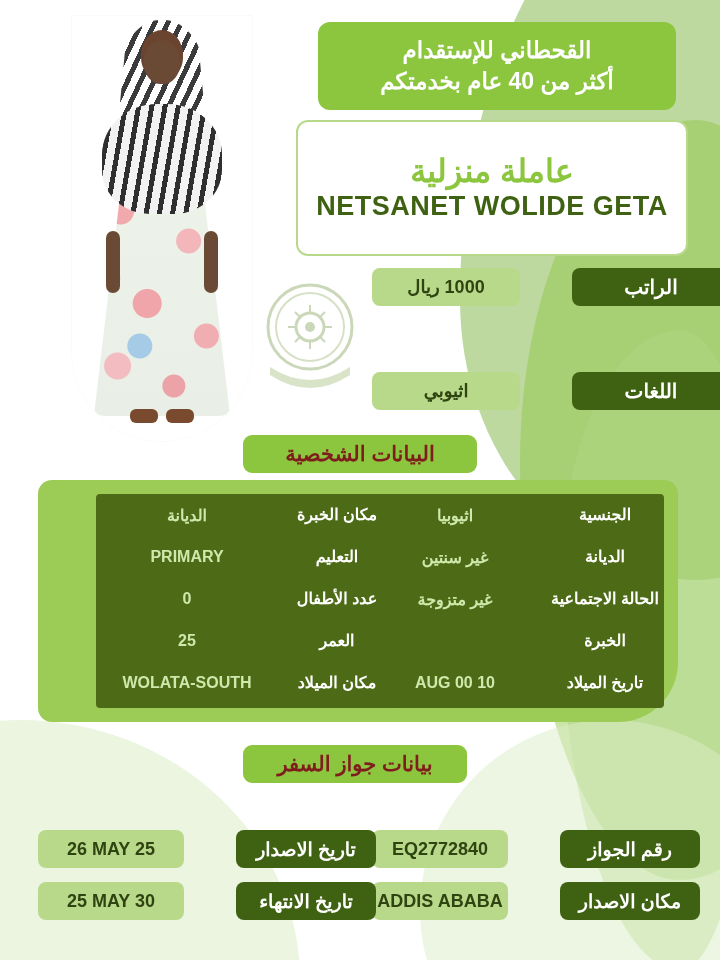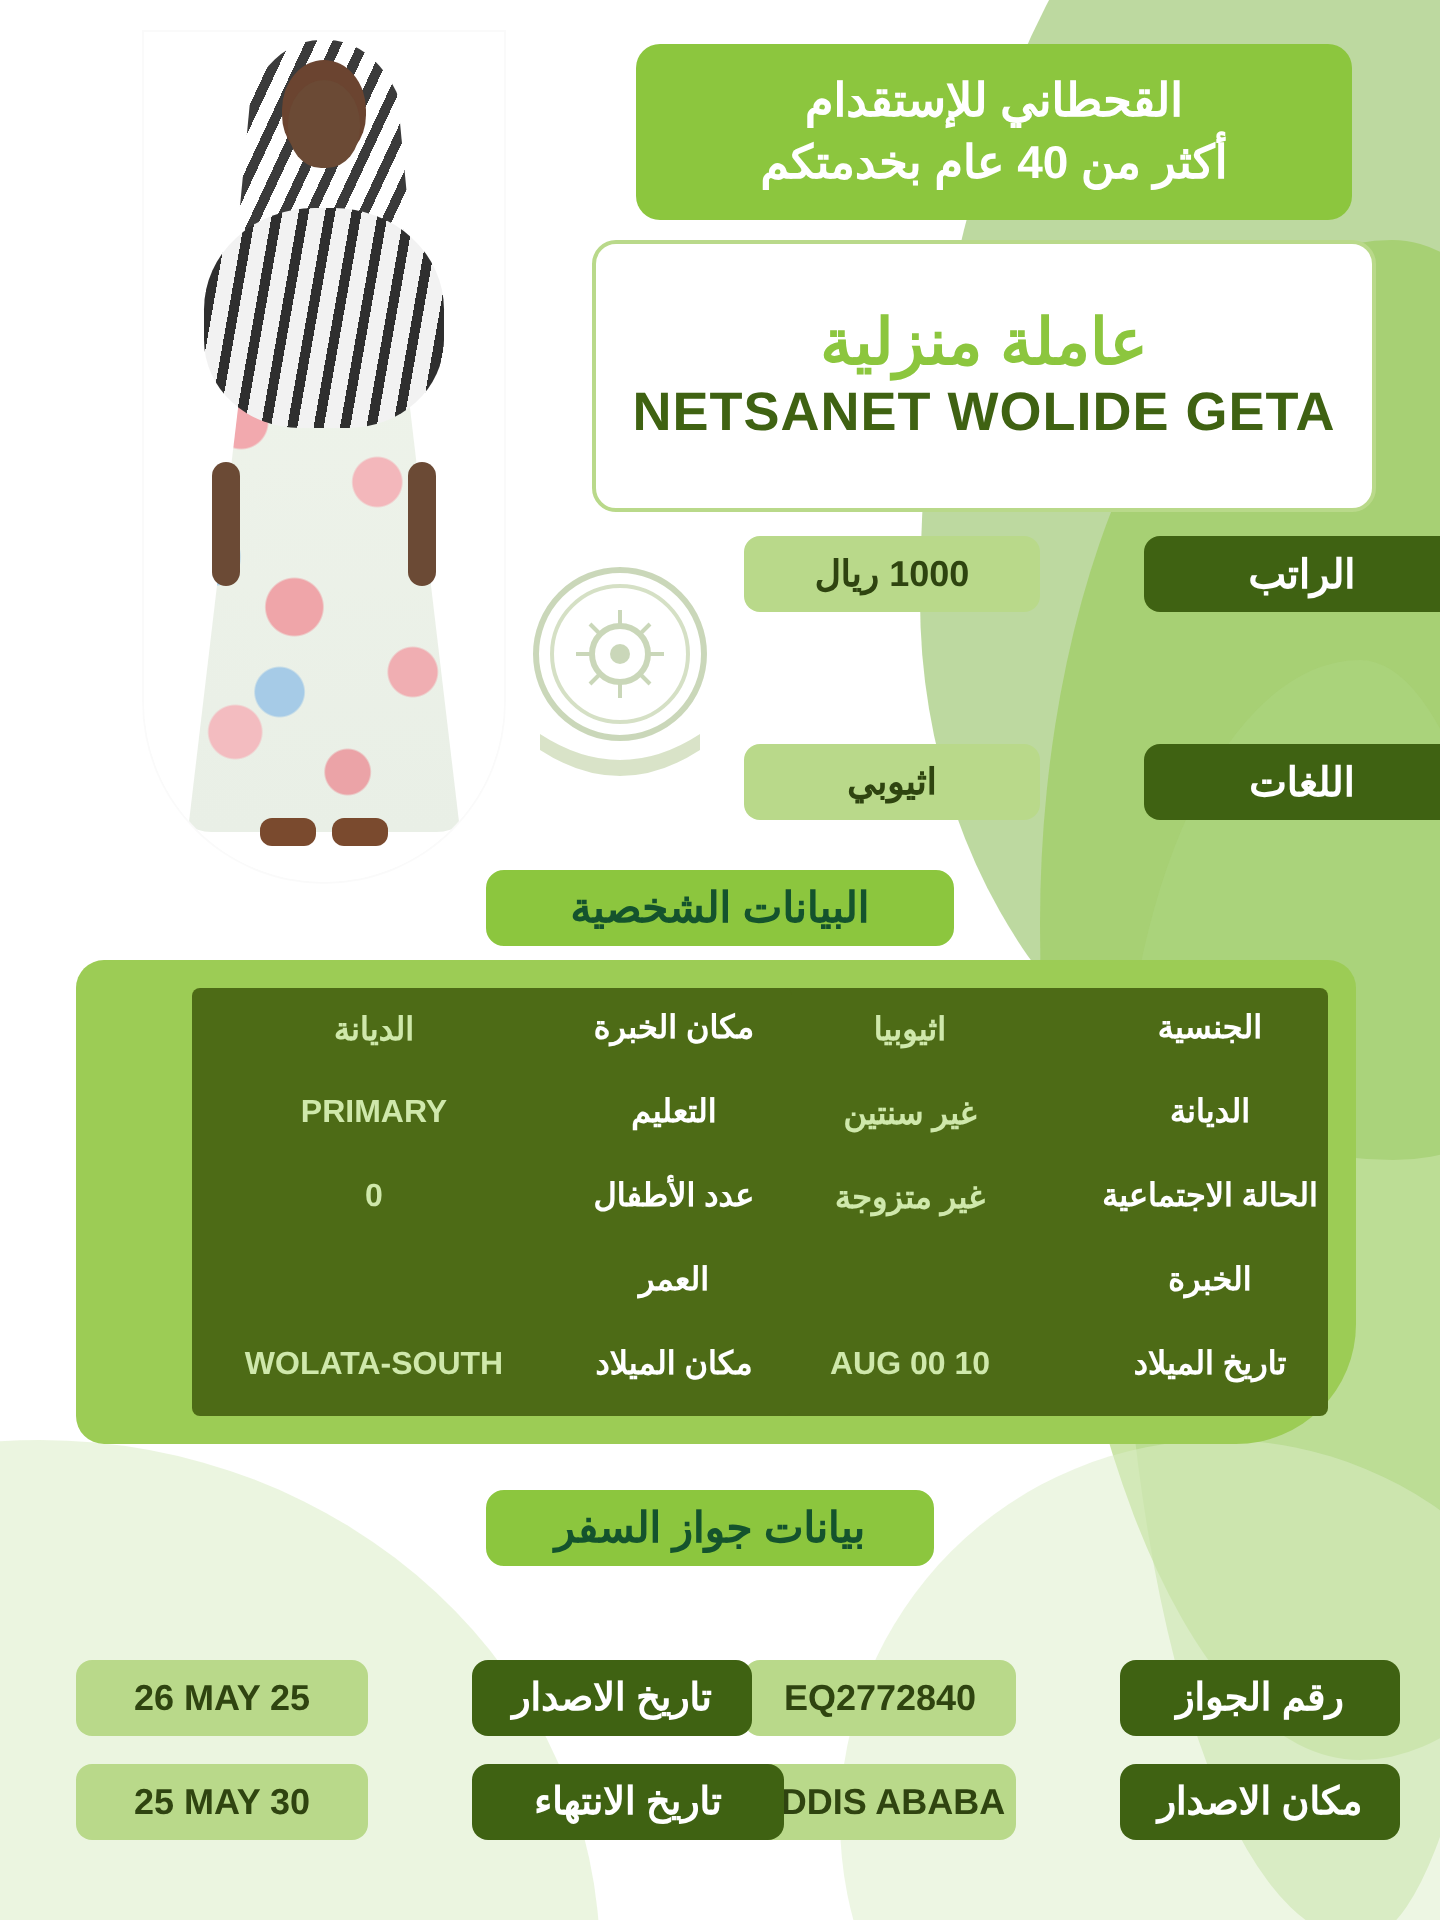--- a/index.html
+++ b/index.html
@@ -286,21 +286,21 @@
     margin-right: 8px;
   }
 
   
   .section-pill {
     position: absolute;
     height: 44px;
     background: #8cc63e;
     border: 3px solid #ffffff;
     border-radius: 12px;
-    color: #14532d;
+    color: #7f1d1d;
     font-size: 21px;
     font-weight: bold;
     display: flex;
     align-items: center;
     justify-content: center;
     direction: rtl;
     box-sizing: border-box;
     z-index: 5;
   }
 
@@ -453,20 +453,21 @@
       <div class="pd-row">
         <div class="pd-key">التعليم</div>
         <div class="pd-val">PRIMARY</div>
       </div>
       <div class="pd-row">
         <div class="pd-key">عدد الأطفال</div>
         <div class="pd-val">0</div>
       </div>
       <div class="pd-row">
         <div class="pd-key">العمر</div>
+        <div class="pd-val">25</div>
       </div>
       <div class="pd-row">
         <div class="pd-key">مكان الميلاد</div>
         <div class="pd-val">WOLATA-SOUTH</div>
       </div>
     </div>
   </div>
 
   <div class="section-pill" style="left:240px; top:742px; width:230px;">بيانات جواز السفر</div>
 
@@ -478,16 +479,16 @@
     <div class="light-box kv-value" style="width:136px;">ADDIS ABABA</div>
     <div class="dark-box kv-label rtl pp-cell-label" style="width:140px;">مكان الاصدار</div>
   </div>
 
   <div class="kv-row" style="left:38px; top:830px;">
     <div class="light-box kv-value" style="width:146px;">26 MAY 25</div>
     <div class="dark-box kv-label rtl pp-cell-label" style="width:140px;">تاريخ الاصدار</div>
   </div>
   <div class="kv-row" style="left:38px; top:882px;">
     <div class="light-box kv-value" style="width:146px;">25 MAY 30</div>
-    <div class="dark-box kv-label rtl pp-cell-label" style="width:156px;">تاريخ الانتهاء</div>
+    <div class="dark-box kv-label rtl pp-cell-label" style="width:140px;">تاريخ الانتهاء</div>
   </div>
 
 </div>
 
 </body></html>

